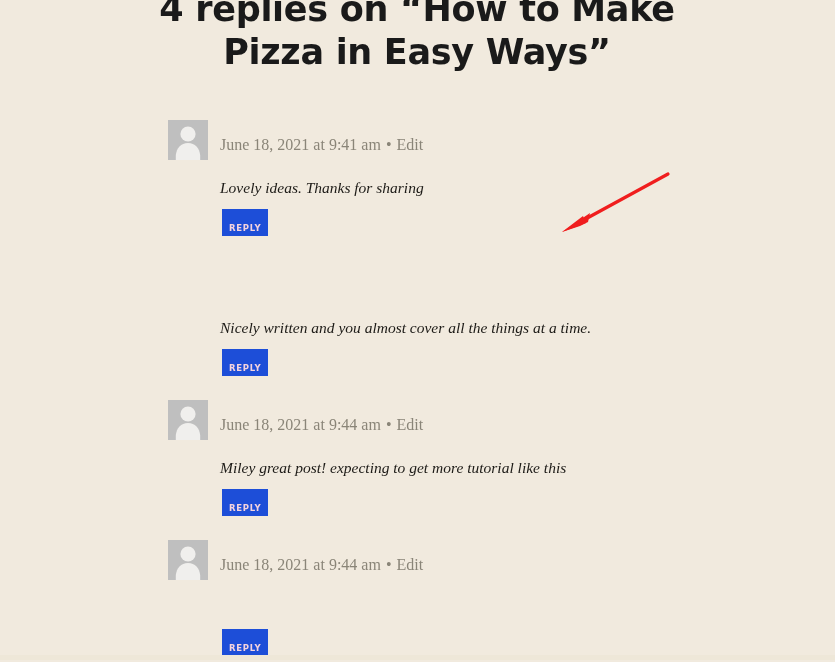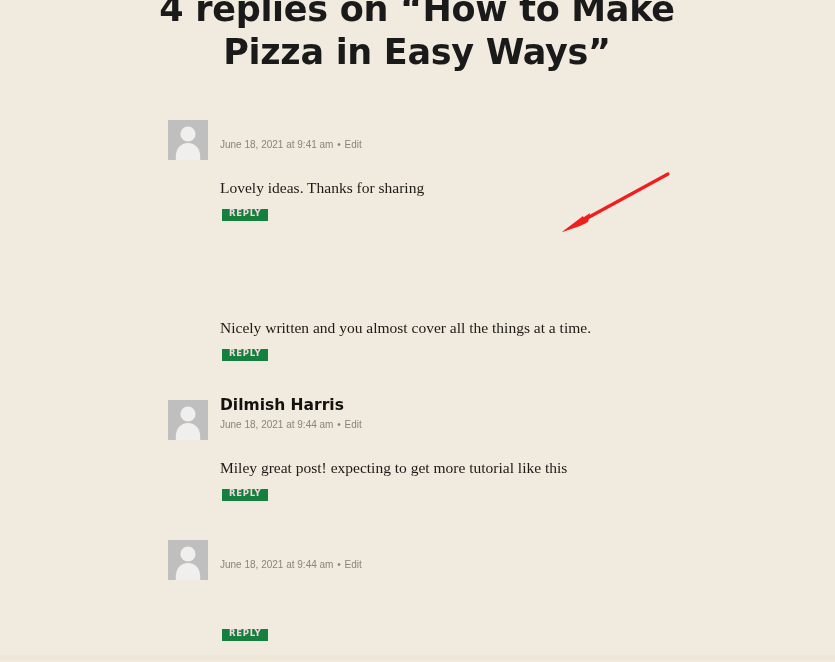--- a/index.html
+++ b/index.html
@@ -86,22 +86,22 @@
     font-weight: bold;
     font-size: 15.5px;
     line-height: 19px;
     color: #14120f;
     white-space: nowrap;
   }
   .meta {
     position: absolute;
     left: 220px;
     top: 25px;
-    font-family: Liberation Sans, sans-serif;
-    font-size: 10px;
+    font-family: Liberation Serif, serif;
+    font-size: 16px;
     line-height: 14px;
     color: #8a8578;
     white-space: nowrap;
     text-align: right;
   }
   .meta .sep {
     color: #8a8578;
     padding: 0 1px;
   }
   .meta .edit-link {
@@ -110,28 +110,29 @@
   }
   .body-text {
     position: absolute;
     left: 220px;
     top: 64px;
     font-family: "Liberation Serif", serif;
     font-size: 15.5px;
     line-height: 22px;
     color: #1d1b17;
     white-space: nowrap;
+    font-style: italic;
   }
   .reply-btn {
     position: absolute;
     left: 222px;
     top: 96px;
     display: inline-block;
-    padding: 0 7px 3px 7px;
-    background: #15803d;
+    padding: 15px 7px 3px 7px;
+    background: #1d4ed8;
     color: #f4d4de;
     font-family: "DejaVu Sans", sans-serif;
     font-size: 8.5px;
     font-weight: bold;
     letter-spacing: 0.7px;
     line-height: 9px;
     text-transform: uppercase;
     text-decoration: none;
     border: none;
     cursor: pointer;
@@ -184,21 +185,20 @@
     <div class="comment">
       <div class="comment-head">
         <div class="avatar">
           <span>
             <svg width="40" height="40" viewBox="0 0 40 40">
               <circle cx="20" cy="14" r="7.6" fill="#f0efed"></circle>
               <path d="M20 23c-7.2 0-11.4 5.2-12.2 12.2 0 0 0 4.8 0 4.8h24.4s0-4.8 0-4.8C31.4 28.2 27.2 23 20 23z" fill="#f0efed"></path>
             </svg>
           </span>
         </div>
-        <div class="author">Dilmish Harris</div>
         <div class="meta">
           <span>June 18, 2021 at 9:44 am</span>
           <span class="sep">•</span>
           <a class="edit-link" href="#">Edit</a>
         </div>
       </div>
       <div class="body-text">Miley great post! expecting to get more tutorial like this</div>
       <a class="reply-btn" href="#">Reply</a>
     </div>
 

